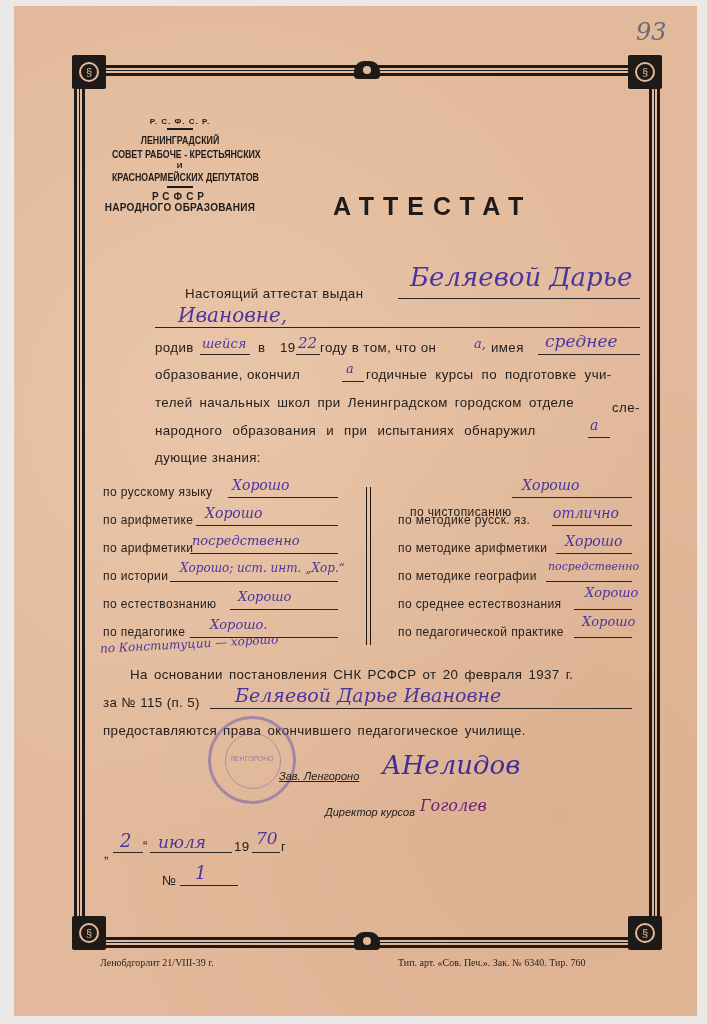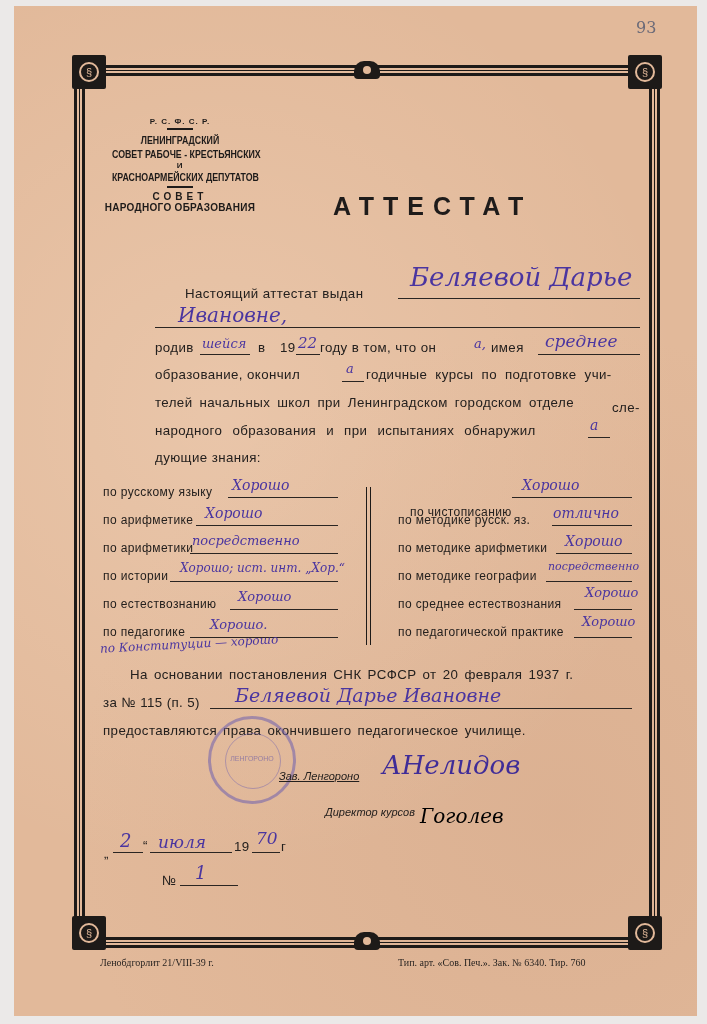--- a/index.html
+++ b/index.html
@@ -25,21 +25,21 @@
   .title{position:absolute;left:333px;top:192px;font-size:25px;letter-spacing:9px;color:#1e1b1a;font-weight:bold;}
   .printed{color:#24201e;font-size:13.3px;letter-spacing:0.4px;}
   .hand{font-family:"DejaVu Serif",serif;font-style:italic;color:#4a35a0;}
   .line{position:absolute;border-bottom:1px solid #2a2522;}
   .col-line{position:absolute;left:366px;top:487px;width:3px;height:158px;border-left:1px solid #1d1a18;border-right:1px solid #1d1a18;}
   .stamp{position:absolute;left:208px;top:716px;width:88px;height:88px;border-radius:50%;border:3px solid rgba(110,95,175,0.55);box-sizing:border-box;}
   .stamp::after{content:"";position:absolute;left:14px;top:14px;width:54px;height:54px;border-radius:50%;border:1px solid rgba(110,95,175,0.45);}
   .stamp-text{position:absolute;left:0;top:36px;width:82px;text-align:center;font-size:7px;color:rgba(100,85,165,0.6);}
   .sig{font-style:italic;font-size:11px;color:#24201e;}
   .foot{position:absolute;top:957px;font-family:"Liberation Serif",serif;font-size:10px;color:#2a2522;}
-  .pagenum{position:absolute;left:636px;top:18px;font-family:"DejaVu Serif",serif;font-size:16px;color:#6b6a78;}
+  .pagenum{position:absolute;left:636px;top:18px;font-family:"DejaVu Serif",serif;font-style:italic;font-size:24px;color:#6b6a78;}
 </style>
 </head>
 <body>
 
 <div class="paper"></div>
 
 <div class="pagenum">93</div>
 
 <div class="frame">
   <div class="rail-h" style="top:10px;"></div>
@@ -63,21 +63,21 @@
 </div>
 
 <div class="hdr">
   <div class="small">Р. С. Ф. С. Р.</div>
   <div class="sep"></div>
   <div class="cond">ЛЕНИНГРАДСКИЙ</div>
   <div class="cond">СОВЕТ РАБОЧЕ - КРЕСТЬЯНСКИХ</div>
   <div class="small" style="font-size:8px;">И</div>
   <div class="cond">КРАСНОАРМЕЙСКИХ ДЕПУТАТОВ</div>
   <div class="sep"></div>
-  <div class="spaced">СОВЕТ</div>
+  <div class="spaced">РСФСР</div>
   <div class="dept">НАРОДНОГО ОБРАЗОВАНИЯ</div>
 </div>
 
 <div class="title">АТТЕСТАТ</div>
 
 <div class="abs printed" style="left:185px;top:286px;">Настоящий аттестат выдан</div>
 <div class="line" style="left:398px;top:298px;width:242px;"></div>
 <div class="abs hand" style="left:410px;top:262px;font-size:26px;">Беляевой Дарье</div>
 
 <div class="line" style="left:155px;top:327px;width:485px;"></div>
@@ -168,21 +168,21 @@
 <div class="abs hand" style="left:235px;top:684px;font-size:19px;">Беляевой Дарье Ивановне</div>
 <div class="abs printed" style="left:103px;top:723px;word-spacing:2px;">предоставляются права окончившего педагогическое училище.</div>
 
 <div class="stamp">
   <div class="stamp-text">ЛЕНГОРОНО</div>
 </div>
 
 <div class="abs sig" style="left:279px;top:770px;text-decoration:underline;">Зав. Ленгороно</div>
 <div class="abs hand" style="left:382px;top:750px;font-size:26px;color:#3f2c98;">АНелидов</div>
 <div class="abs sig" style="left:325px;top:806px;">Директор курсов</div>
-<div class="abs hand" style="left:420px;top:796px;font-size:20px;color:#000000;margin-top:8px;">Гоголев</div>
+<div class="abs hand" style="left:420px;top:796px;font-size:16px;color:#701a75;">Гоголев</div>
 
 <div class="abs printed" style="left:104px;top:846px;">„</div>
 <div class="line" style="left:113px;top:852px;width:30px;"></div>
 <div class="abs hand" style="left:120px;top:830px;font-size:18px;">2</div>
 <div class="abs printed" style="left:143px;top:838px;">“</div>
 <div class="line" style="left:150px;top:852px;width:82px;"></div>
 <div class="abs hand" style="left:158px;top:832px;font-size:17px;">июля</div>
 <div class="abs printed" style="left:234px;top:839px;">19</div>
 <div class="line" style="left:252px;top:852px;width:28px;"></div>
 <div class="abs hand" style="left:256px;top:828px;font-size:17px;">70</div>

